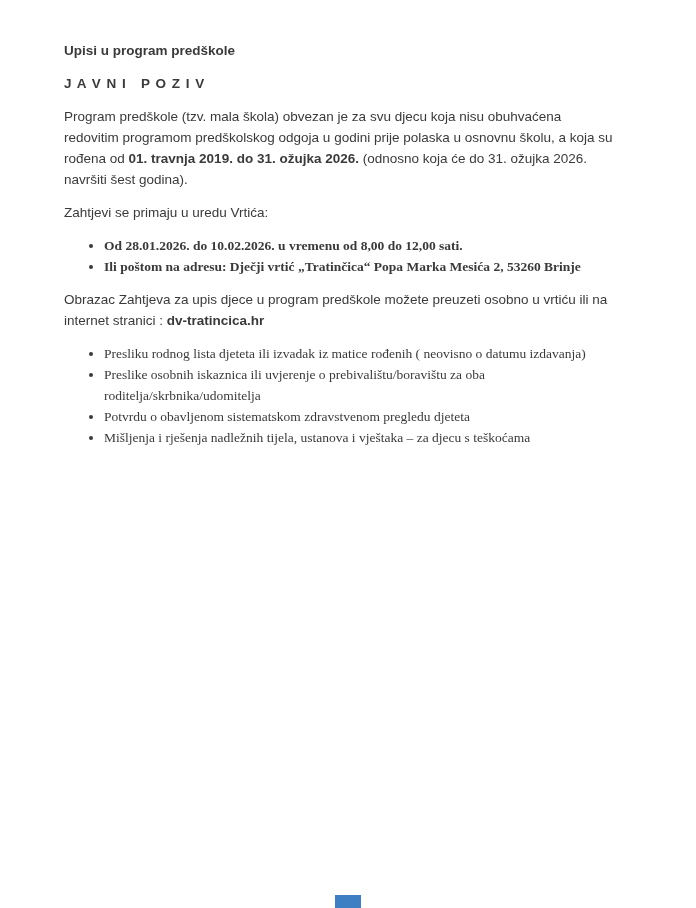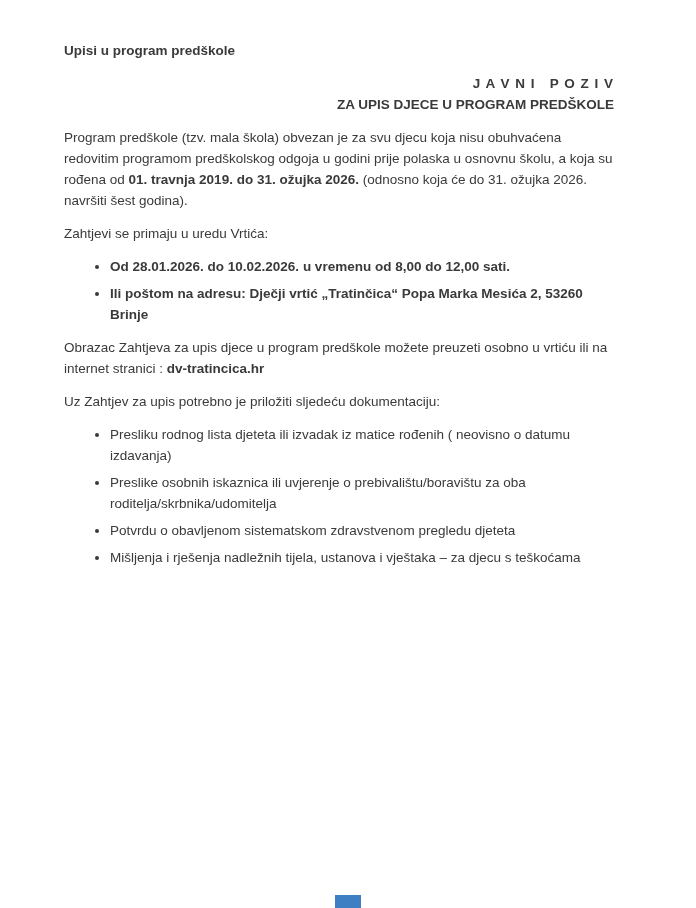--- a/index.html
+++ b/index.html
@@ -16,33 +16,33 @@
   }
   .doc {
     position: absolute;
     left: 64px;
     top: 40px;
     width: 550px;
   }
   .block { margin: 0 0 12px 0; }
   .title { font-weight: 700; }
   .center-heading {
-    text-align: right;
+    text-align: left;
     font-weight: 700;
   }
   .spaced {
     white-space: pre;
     letter-spacing: 1px;
   }
   ul {
     margin: 0 0 12px 0;
     padding-left: 40px;
     list-style: disc;
   }
-  li { margin: 6px; }
+  li { margin: 0; font-family: Liberation Serif, serif; }
   ul.bold-list li { font-weight: 700; }
   .inline-bold { font-weight: 700; }
   .no-gap { margin-bottom: 12px; }
   .footer-fragment {
     position: absolute;
     left: 50%;
     transform: translateX(-50%);
     bottom: 0;
     width: 26px;
     height: 13px;
@@ -51,36 +51,34 @@
 </head>
 <body>
 
 <div class="doc">
 
   <div class="title block">Upisi u program predškole</div>
 
 
   <div class="block">
     <div class="center-heading spaced">J A V N I   P O Z I V</div>
-    <div class="center-heading">ZA UPIS DJECE U PROGRAM PREDŠKOLE</div>
   </div>
 
 
   <p class="block"><span>Program predškole (tzv. mala škola) obvezan je za svu djecu koja nisu obuhvaćena redovitim programom predškolskog odgoja u godini prije polaska u osnovnu školu, a koja su rođena od </span><span class="inline-bold">01. travnja 2019. do 31. ožujka 2026.</span><span> (odnosno koja će do 31. ožujka 2026. navršiti šest godina).</span></p>
 
   <p class="block no-gap">Zahtjevi se primaju u uredu Vrtića:</p>
 
   <ul class="bold-list">
     <li>Od 28.01.2026. do 10.02.2026. u vremenu od 8,00 do 12,00 sati.</li>
     <li>Ili poštom na adresu: Dječji vrtić „Tratinčica“ Popa Marka Mesića 2, 53260 Brinje</li>
   </ul>
 
   <p class="block"><span>Obrazac Zahtjeva za upis djece u program predškole možete preuzeti osobno u vrtiću ili na internet stranici : </span><span class="inline-bold">dv-tratincica.hr</span></p>
 
-  <p class="block">Uz Zahtjev za upis potrebno je priložiti sljedeću dokumentaciju:</p>
 
   <ul>
     <li>Presliku rodnog lista djeteta ili izvadak iz matice rođenih ( neovisno o datumu izdavanja)</li>
     <li>Preslike osobnih iskaznica ili uvjerenje o prebivalištu/boravištu za oba roditelja/skrbnika/udomitelja</li>
     <li>Potvrdu o obavljenom sistematskom zdravstvenom pregledu djeteta</li>
     <li>Mišljenja i rješenja nadležnih tijela, ustanova i vještaka – za djecu s teškoćama</li>
   </ul>
 
 </div>
 

